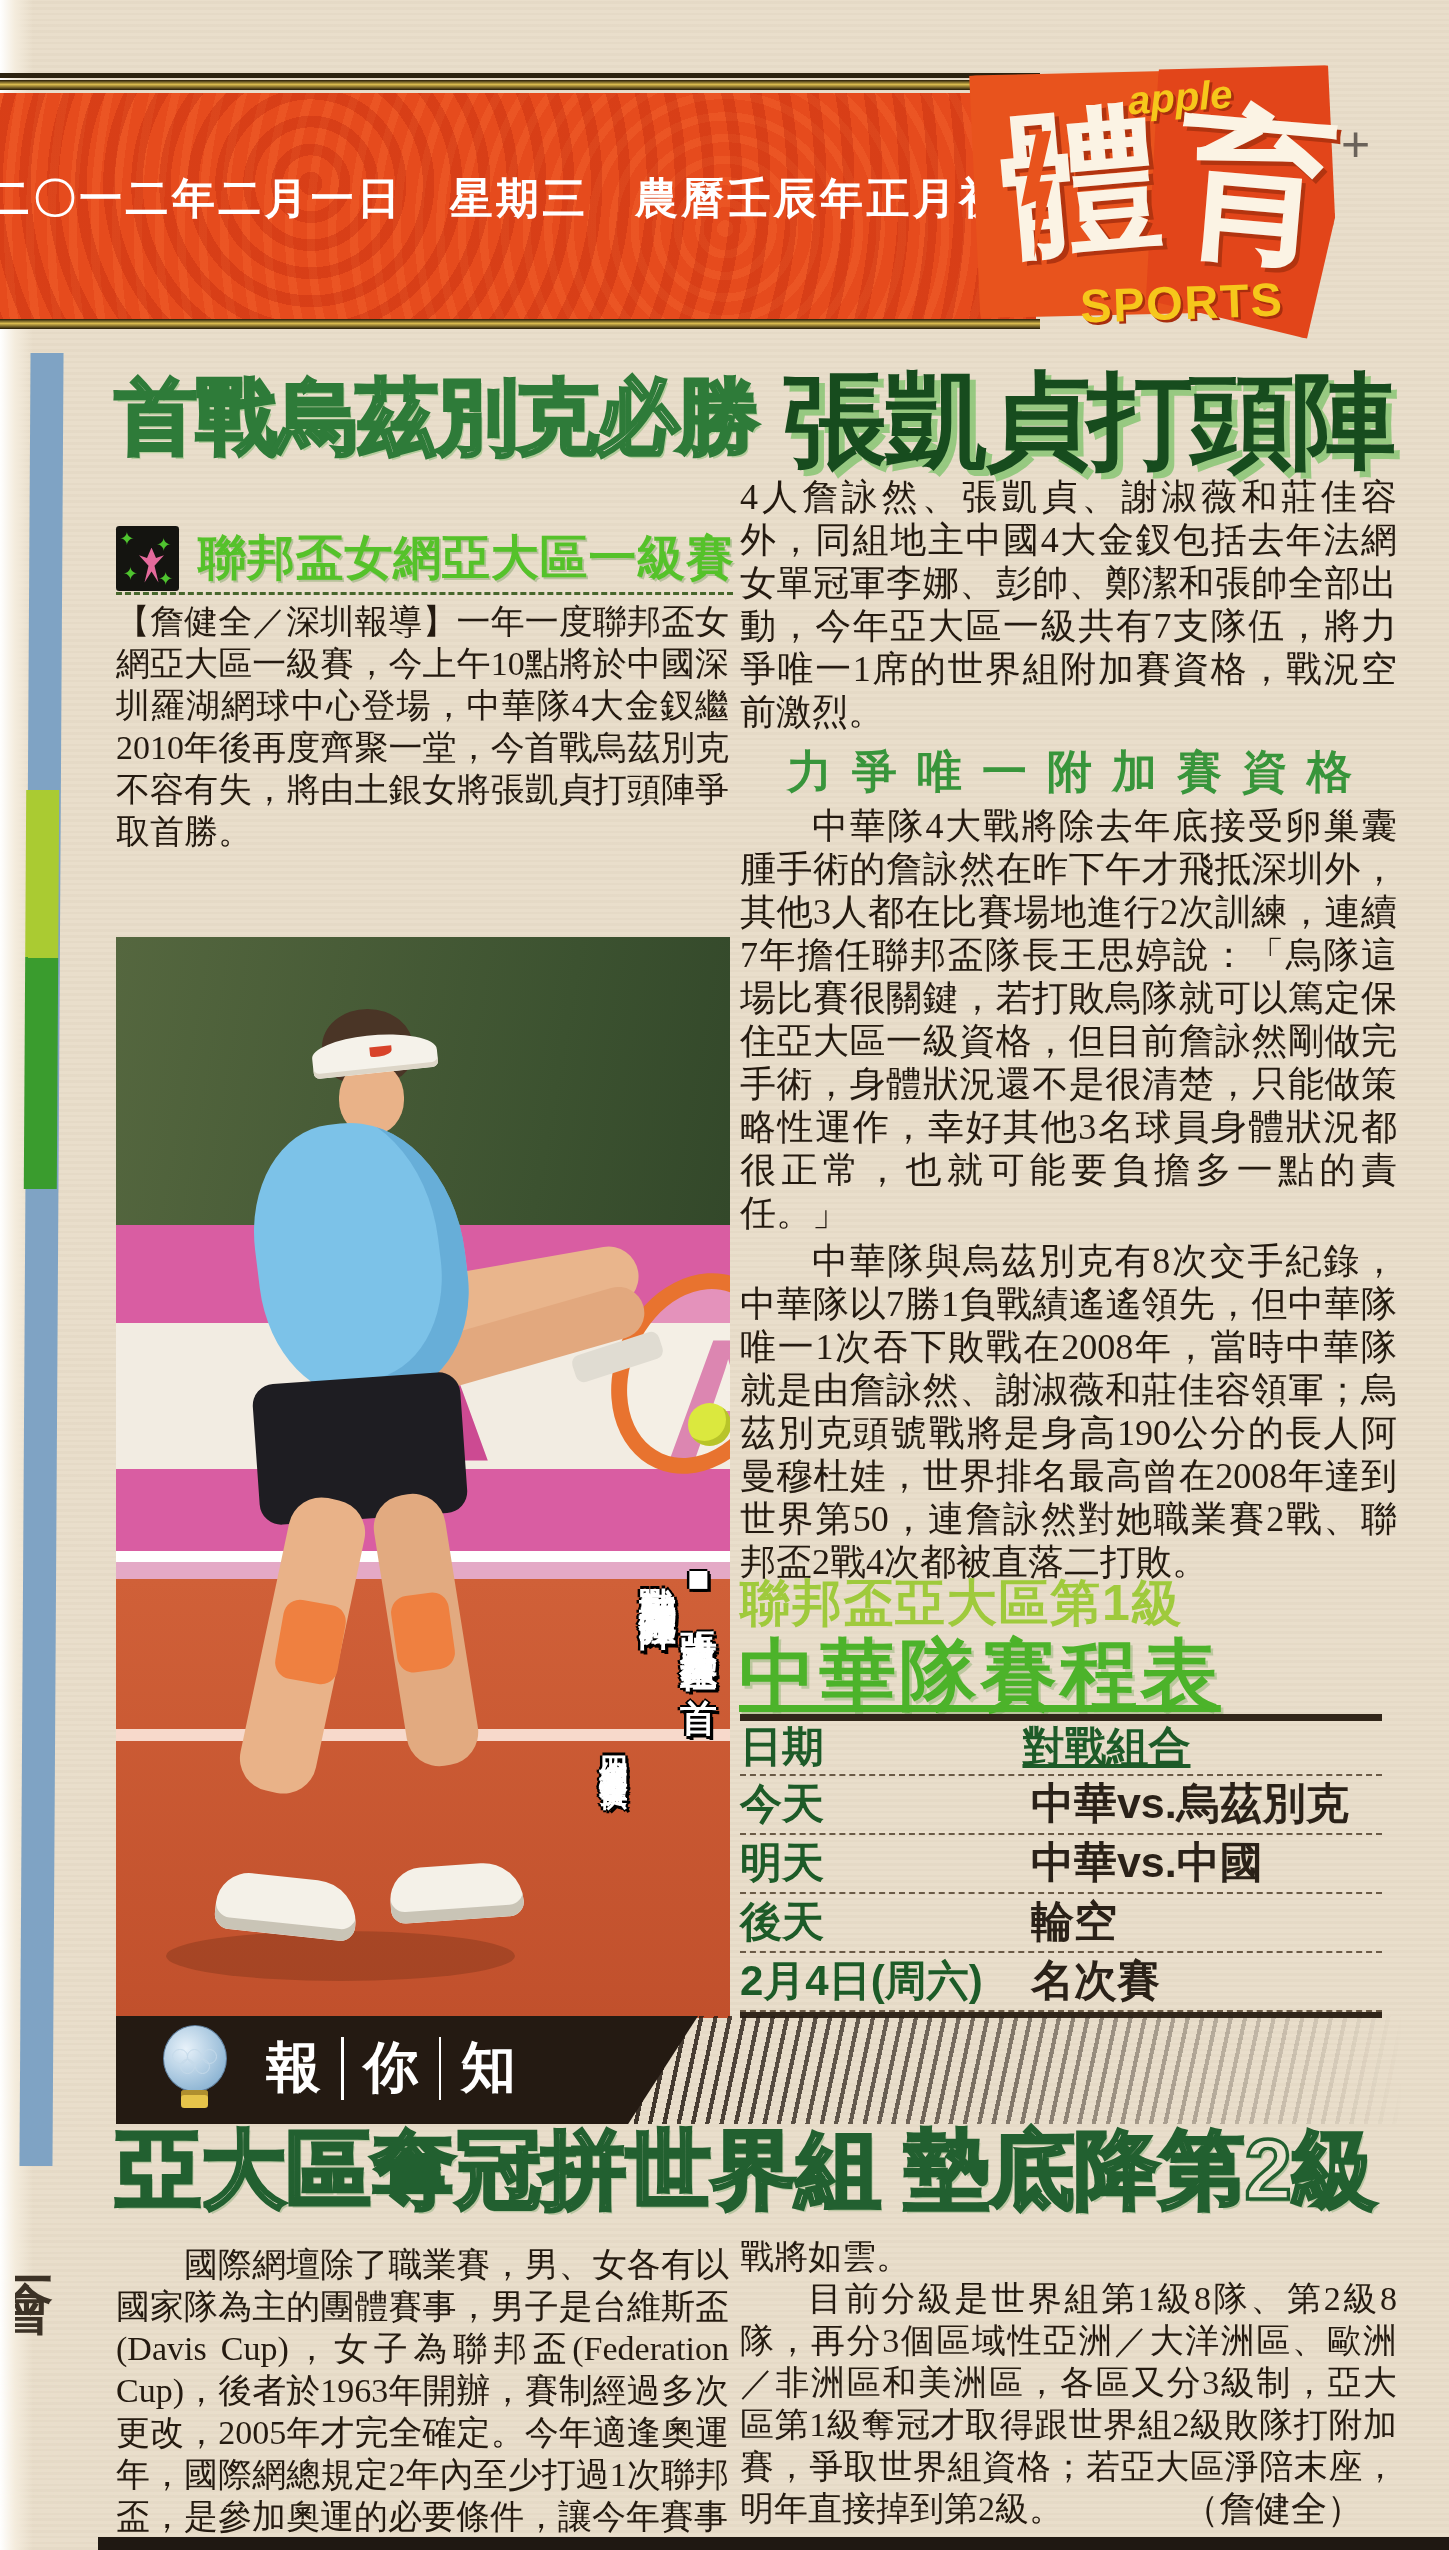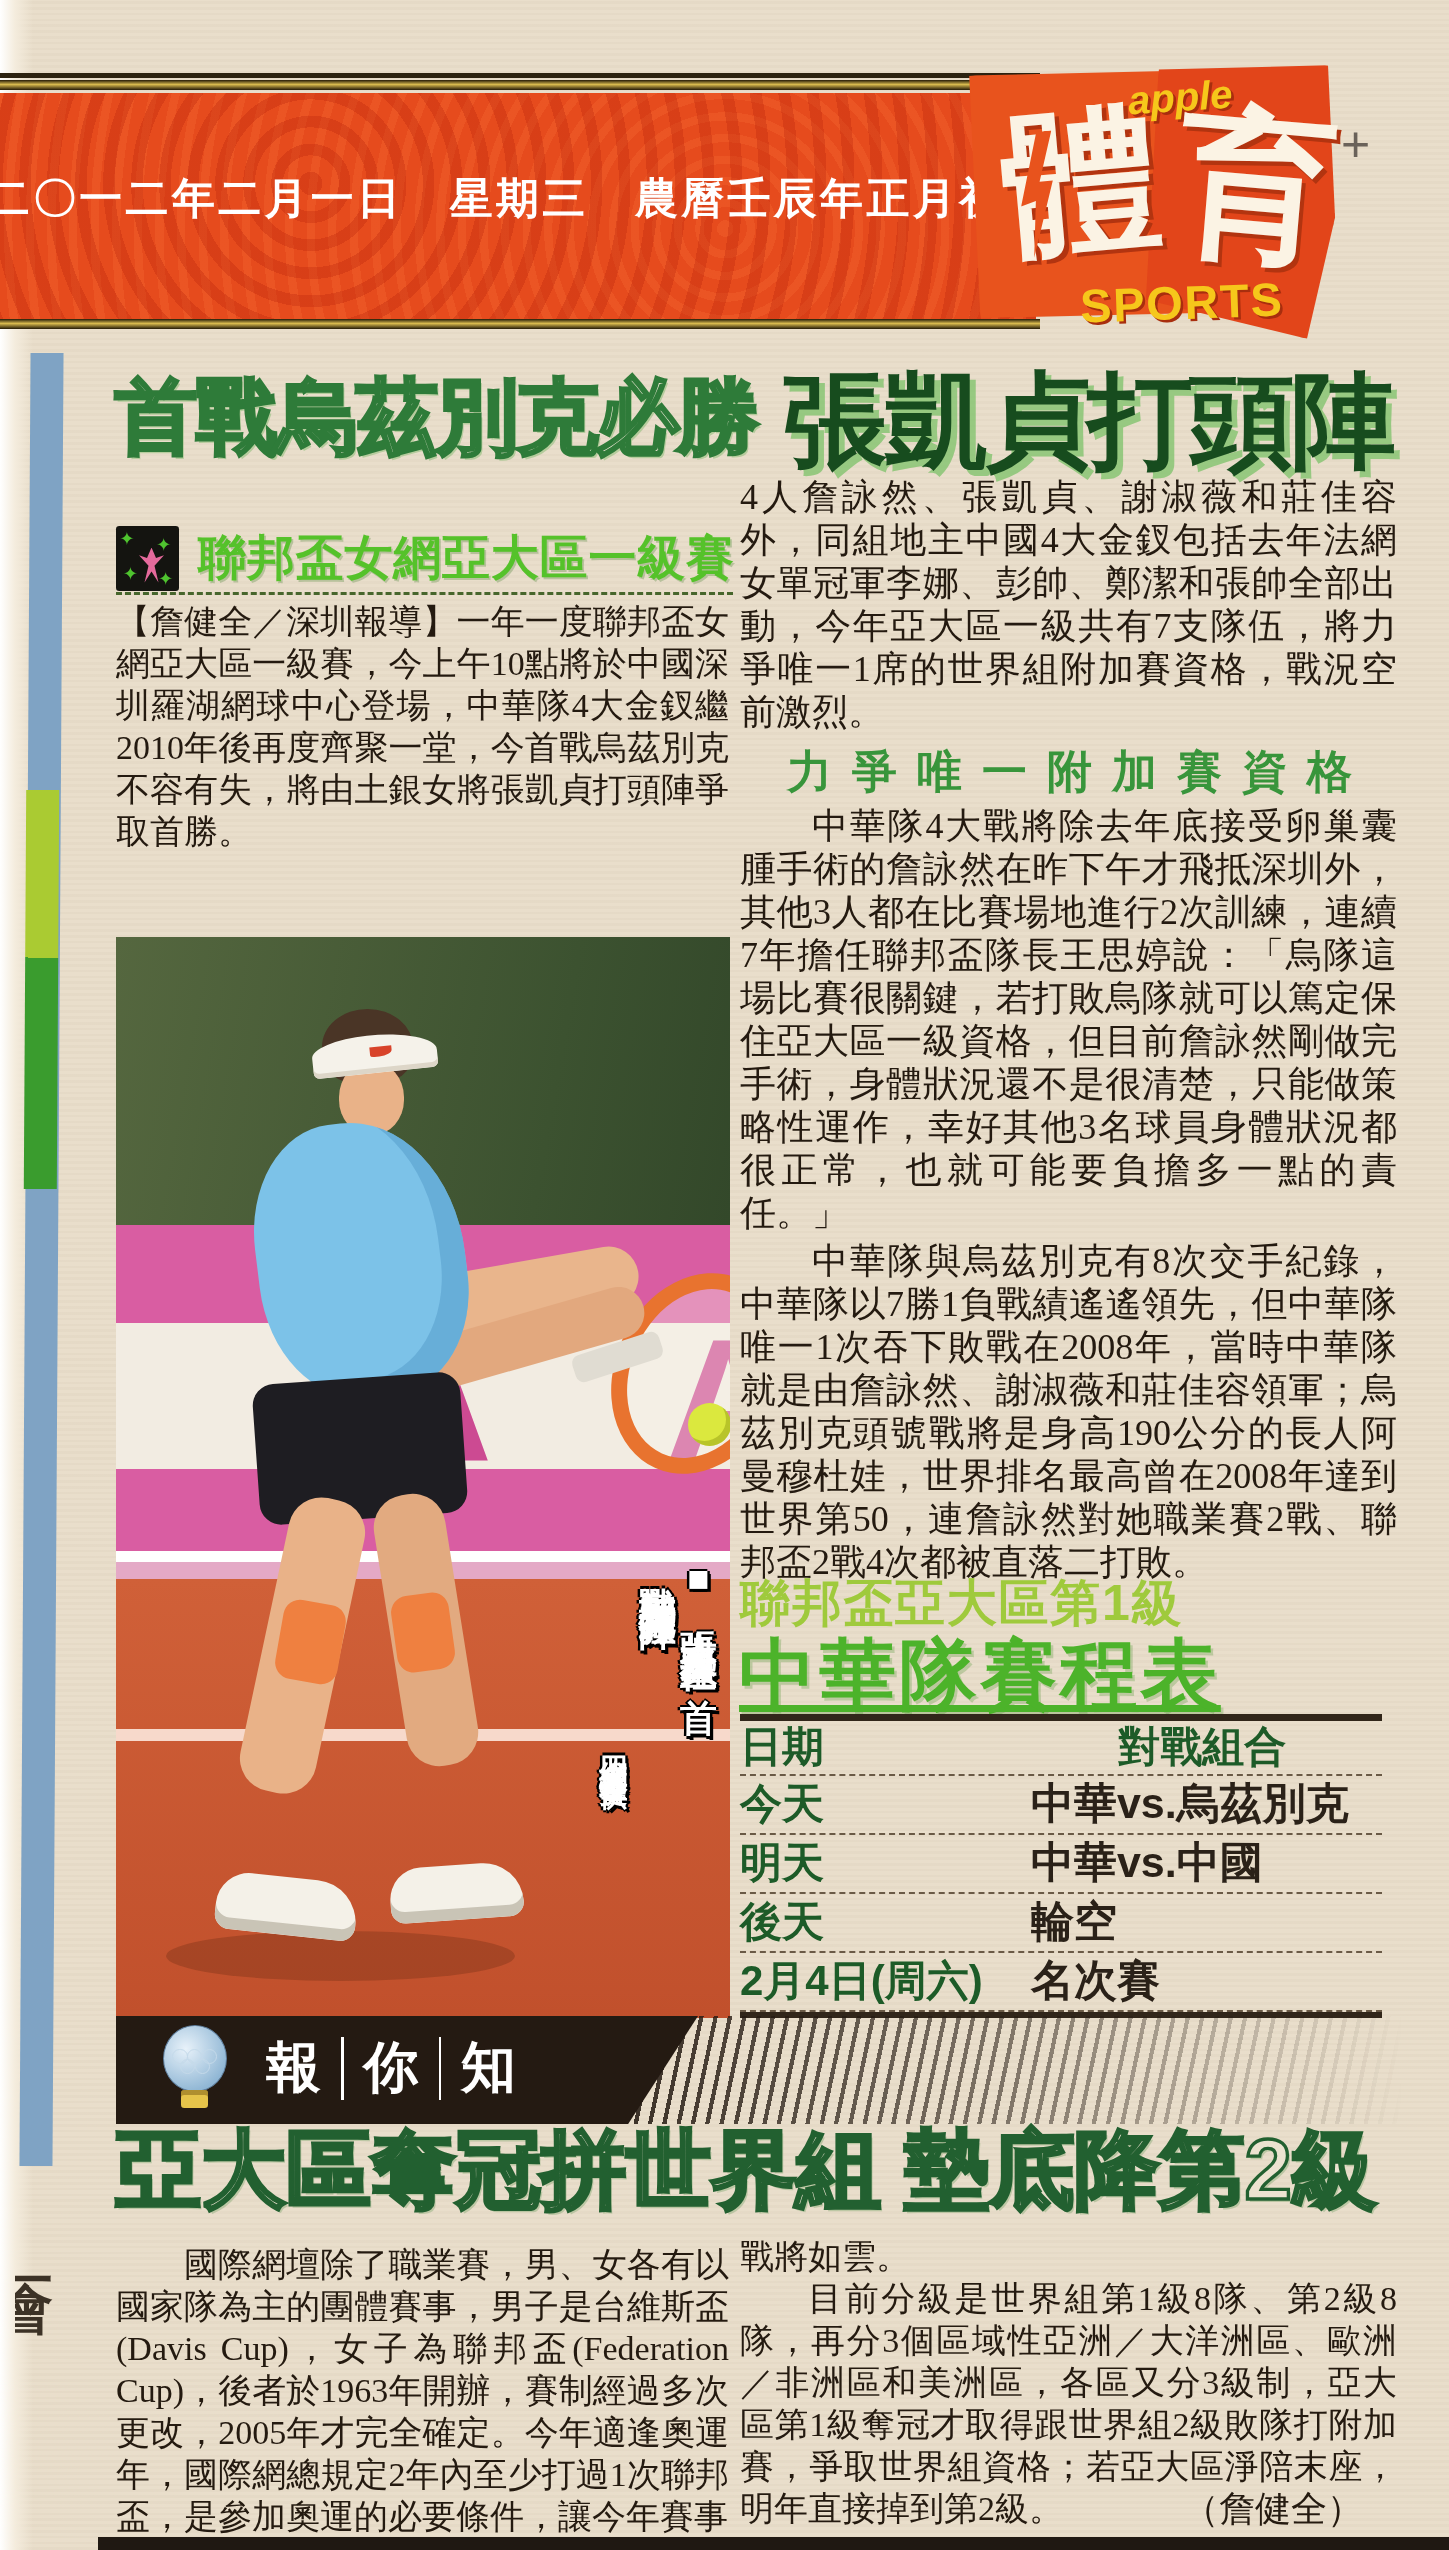--- a/index.html
+++ b/index.html
@@ -104,21 +104,21 @@
   .sched-kicker{left:740px;top:1570px;font-size:50px;font-weight:900;color:#9fca3c;letter-spacing:1.7px;white-space:nowrap;}
   .sched-title{left:739px;top:1624px;font-size:77px;font-weight:900;color:#4cb32a;letter-spacing:3.3px;white-space:nowrap;
                text-shadow:2.5px 2.5px 0 rgba(60,140,30,.25);text-decoration:underline;}
   .sched{left:740px;top:1714px;width:642px;}
   .sched .trule{height:6.7px;background:#31261a;}
   .srow{display:flex;align-items:center;border-bottom:2.5px dashed #6a5a46;}
   .srow.head{height:53px;} .srow.data{height:57px;}
   .srow:last-of-type{border-bottom:none;}
   .scell-d{width:44%;font-size:42px;font-weight:700;color:#1d5b28;}
   .scell-m{width:56%;text-align:left;padding-left:15px;font-size:43px;font-weight:900;color:#2a2118;}
-  .srow.head .scell-m{text-align:center;padding-left:0;color:#1d5b28;font-size:42px;}
+  .srow.head .scell-m{padding-left:0;color:#1d5b28;font-size:42px;text-decoration:underline;}
 
   
   .byk-bar{left:116px;top:2016px;width:582px;height:108px;background:#241a12;
            clip-path:polygon(0 0,100% 0,88% 100%,0 100%);}
   .byk-stripes{left:499px;top:2016px;width:903px;height:108px;
                background:repeating-linear-gradient(102deg,#241a12 0 4.2px,rgba(36,26,18,0) 4.2px 14px);
                -webkit-mask-image:linear-gradient(90deg,#000 0,rgba(0,0,0,.55) 55%,rgba(0,0,0,0) 100%);
                mask-image:linear-gradient(90deg,#000 0,rgba(0,0,0,.55) 55%,rgba(0,0,0,0) 100%);}
   .bulb{left:163px;top:2025px;width:65px;height:91px;}
   .bulb-glass{left:0;top:0;width:62px;height:65px;border-radius:50%;background:radial-gradient(circle at 35% 35%,#e8f2fa,#8fb6d4 75%);border:1.7px solid #5f7f9e;}

